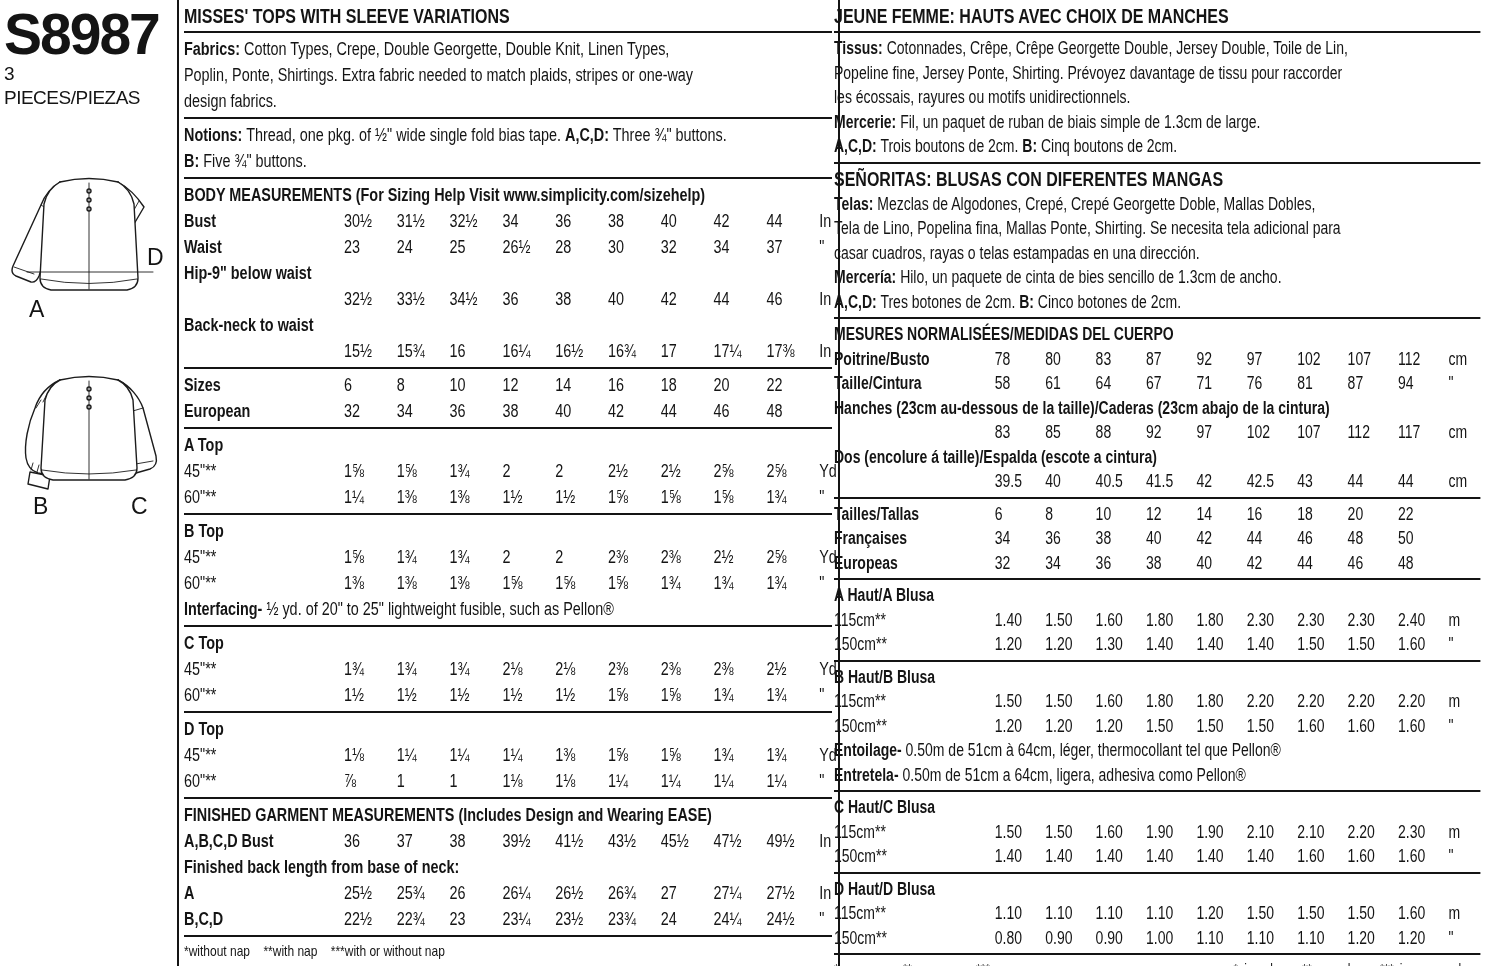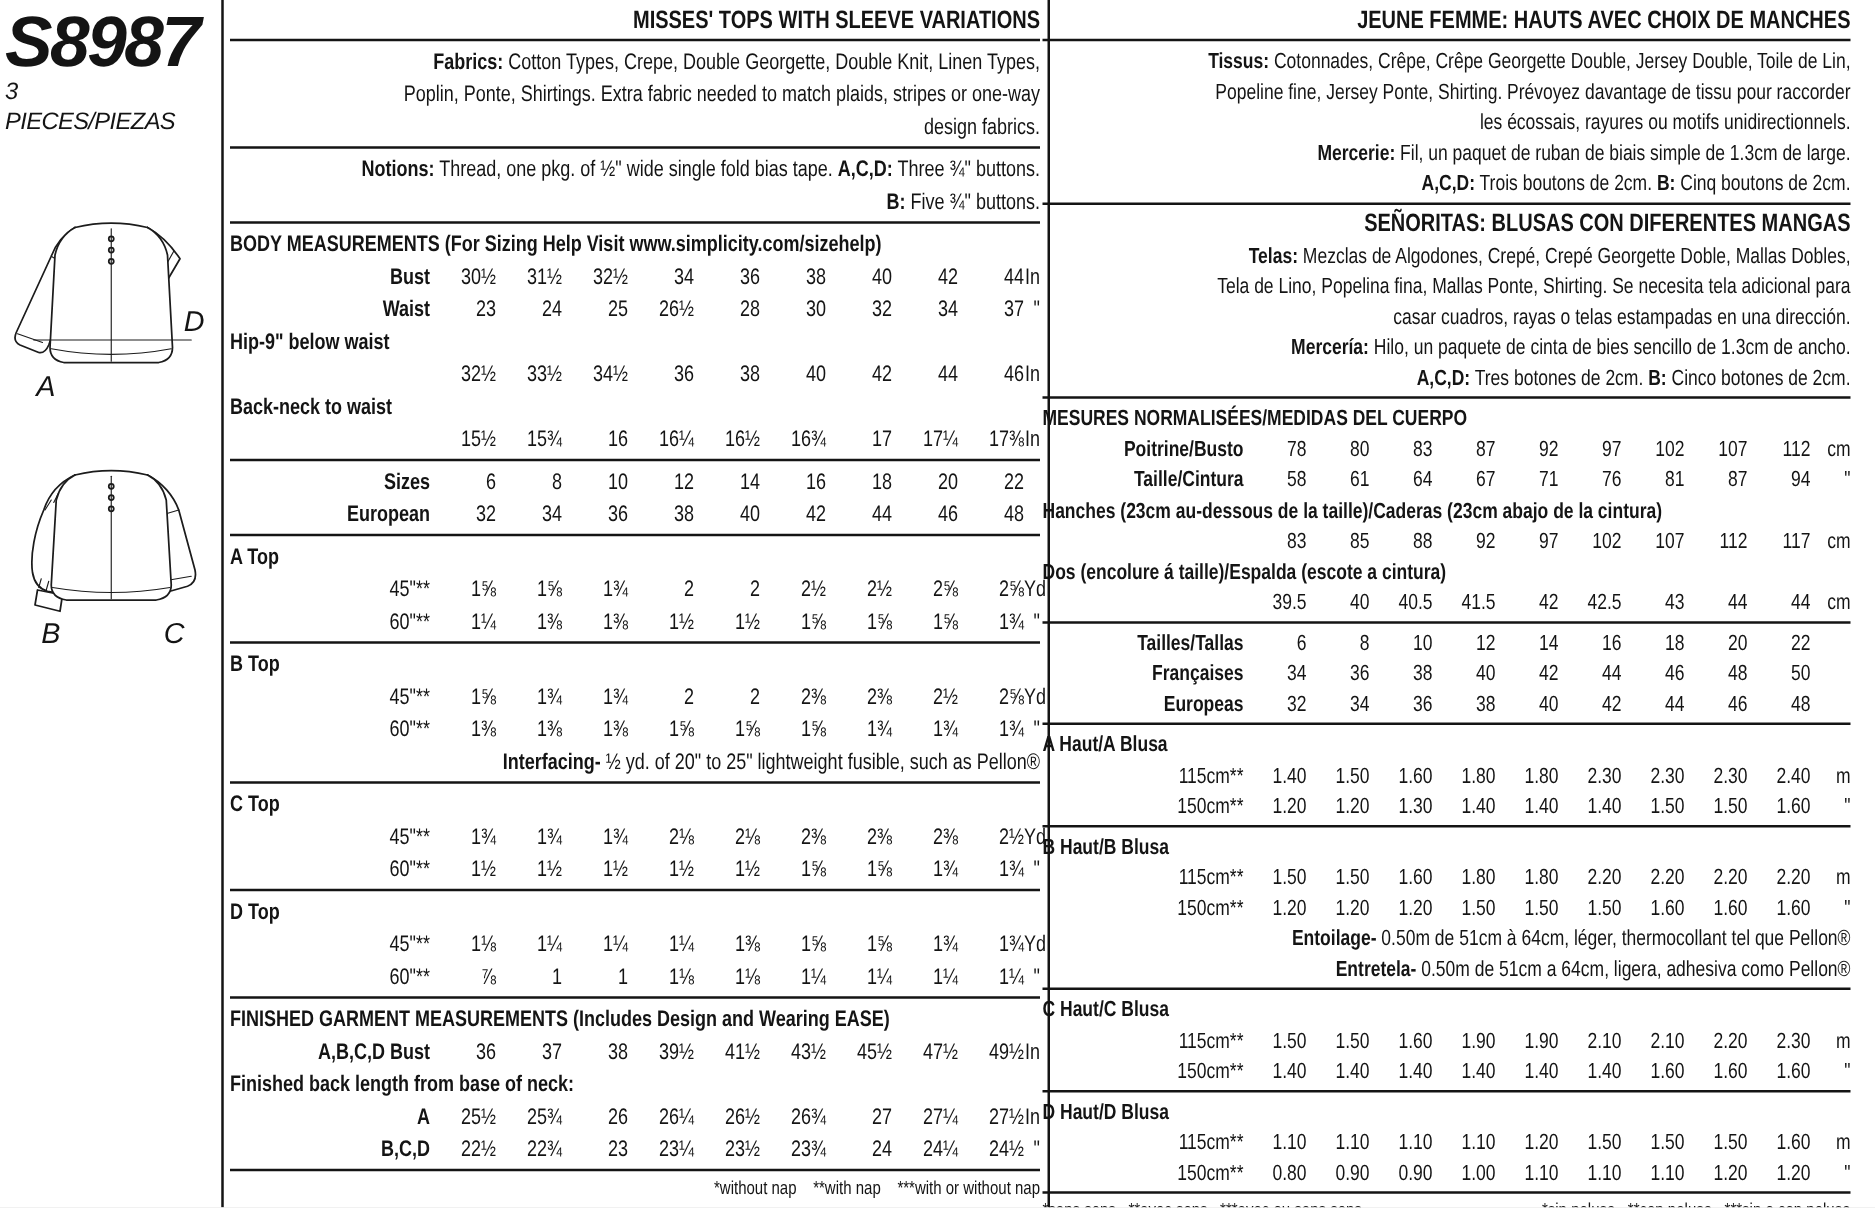--- a/index.html
+++ b/index.html
@@ -1,32 +1,32 @@
 <!DOCTYPE html>
 <html><head>
 <meta charset="utf-8">
 <style>
   html,body{margin:0;padding:0;background:#e8e8e8;}
   .page{position:relative;width:1500px;height:966px;background:#fff;color:#141414;
         font-family:"Liberation Sans", sans-serif;overflow:hidden;}
   .vdiv{position:absolute;top:0;width:2px;height:966px;background:#141414;}
   
-  .left-col{position:absolute;left:0;top:0;width:149px;height:966px;padding-top:6px;box-sizing:border-box;font-style:italic;}
+  .left-col{position:absolute;left:0;top:0;width:149px;height:966px;padding-top:6px;box-sizing:border-box;}
   .pattern-number{font-size:57px;font-weight:bold;letter-spacing:-2px;line-height:56px;padding-left:4px;}
   .pieces{font-size:19px;line-height:24px;padding-left:4px;letter-spacing:-0.5px;}
   .sketch{position:absolute;left:2px;width:172px;height:152px;}
   .sketch svg{width:100%;height:100%;}
   .sk1{top:172px;}
   .sk2{top:366px;}
   .sketch path,.sketch circle,.sketch line{stroke:#1c1c1c;fill:none;stroke-width:1.4;stroke-linecap:round;stroke-linejoin:round;}
   .sketch .bodyfill{fill:#ffffff;}
   .sketch .thin{stroke-width:0.9;}
   .sketch text{fill:#141414;font-size:23px;font-family:"Liberation Sans",sans-serif;stroke:none;}
   
-  .col{position:absolute;top:0;height:966px;text-align:right;}
+  .col{position:absolute;top:0;height:966px;}
   .mid-col{left:184px;width:648px;}
   .right-col{left:834px;width:647px;}
   .inner{transform:scaleX(0.8);transform-origin:0 0;}
   .mid-col .inner{width:810px;font-size:18px;line-height:26px;padding-top:2px;}
   .right-col .inner{width:808px;font-size:17.5px;line-height:24.5px;padding-top:2px;}
   .sec-title{font-weight:bold;font-size:20px;line-height:26px;padding:1px 0 2px 0;
              border-bottom:2px solid #141414;margin-bottom:3px;white-space:nowrap;}
   .sec-title2{font-weight:bold;font-size:20px;line-height:25px;white-space:nowrap;}
   .rule{border:0;border-top:2px solid #141414;margin:3px 0;}
   .para{white-space:nowrap;}

